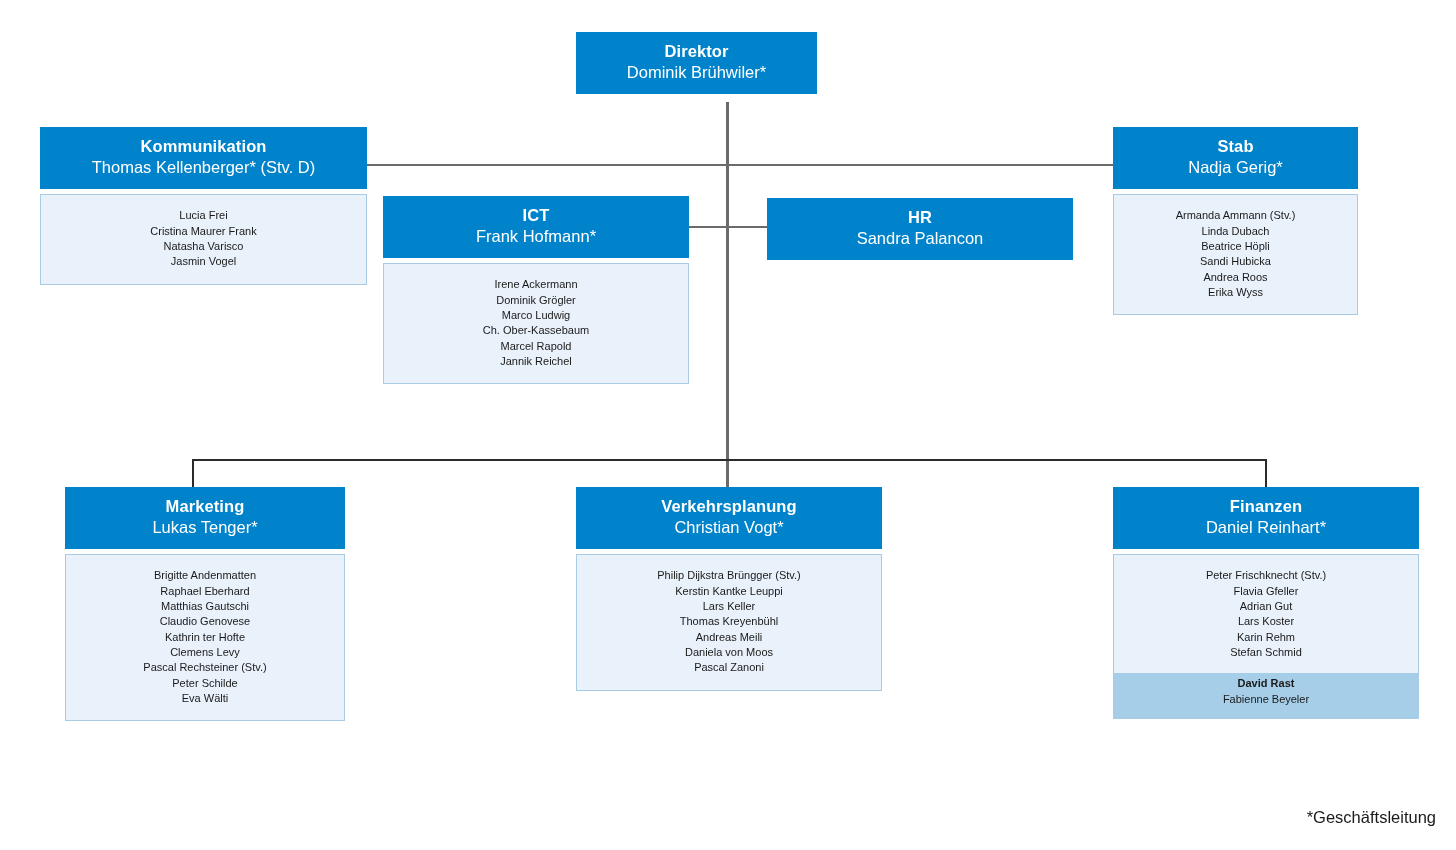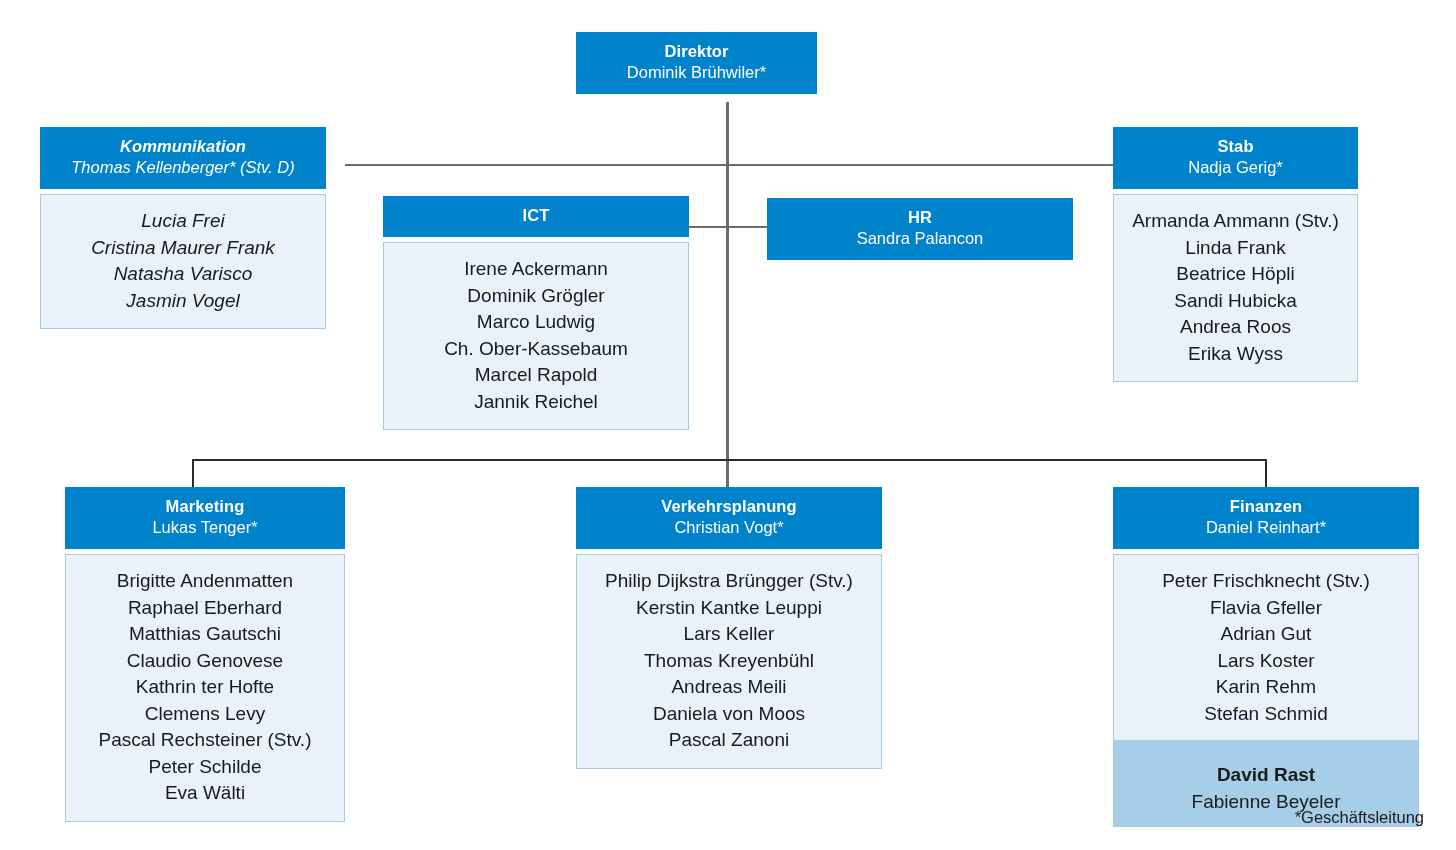--- a/index.html
+++ b/index.html
@@ -54,33 +54,33 @@
   }
   .unit-list {
     margin-top: 5px;
     background: #e9f1fa;
     border: 1px solid #a9cce5;
     box-sizing: border-box;
     padding: 13px 6px 14px 6px;
     text-align: center;
   }
   .unit-list .member {
-    font-size: 19px;
+    font-size: 11px;
     line-height: 1.395;
     color: #1a1a1a;
     display: block;
   }
   
   .unit-list.has-highlight {
     padding-bottom: 0;
   }
   .highlight-block {
     background: #a6cee8;
     margin: 13px -6px 0 -6px;
-    padding: 22px 6px 11px 6px;
+    padding: 3px 6px 11px 6px;
   }
   .highlight-block .member.bold {
     font-weight: bold;
   }
 
   .footnote {
     position: absolute;
     font-size: 16.5px;
     color: #1a1a1a;
     white-space: nowrap;
@@ -101,36 +101,37 @@
   <div class="line-dark" style="left:192px; top:459px; width:2px; height:28px;"></div>
   <div class="line-dark" style="left:1265px; top:459px; width:2px; height:28px;"></div>
 
   <div class="unit" style="left:576px; top:32px; width:241px;">
     <div class="unit-header">
       <span class="unit-title">Direktor</span>
       <span class="unit-lead">Dominik Brühwiler*</span>
     </div>
   </div>
 
-  <div class="unit" style="left:40px; top:127px; width:286px;font-style:italic;">
+  <div class="unit" style="left:40px; top:127px; width:327px;">
     <div class="unit-header">
       <span class="unit-title">Kommunikation</span>
       <span class="unit-lead">Thomas Kellenberger* (Stv. D)</span>
     </div>
     <div class="unit-list">
       <span class="member">Lucia Frei</span>
       <span class="member">Cristina Maurer Frank</span>
       <span class="member">Natasha Varisco</span>
       <span class="member">Jasmin Vogel</span>
     </div>
   </div>
 
   <div class="unit" style="left:383px; top:196px; width:306px;">
     <div class="unit-header">
       <span class="unit-title">ICT</span>
+      <span class="unit-lead">Frank Hofmann*</span>
     </div>
     <div class="unit-list">
       <span class="member">Irene Ackermann</span>
       <span class="member">Dominik Grögler</span>
       <span class="member">Marco Ludwig</span>
       <span class="member">Ch. Ober-Kassebaum</span>
       <span class="member">Marcel Rapold</span>
       <span class="member">Jannik Reichel</span>
     </div>
   </div>
@@ -142,21 +143,21 @@
     </div>
   </div>
 
   <div class="unit" style="left:1113px; top:127px; width:245px;">
     <div class="unit-header">
       <span class="unit-title">Stab</span>
       <span class="unit-lead">Nadja Gerig*</span>
     </div>
     <div class="unit-list">
       <span class="member">Armanda Ammann (Stv.)</span>
-      <span class="member">Linda Frank</span>
+      <span class="member">Linda Dubach</span>
       <span class="member">Beatrice Höpli</span>
       <span class="member">Sandi Hubicka</span>
       <span class="member">Andrea Roos</span>
       <span class="member">Erika Wyss</span>
     </div>
   </div>
 
   <div class="unit" style="left:40px; top:487px; width:280px;padding-left:25px;">
     <div class="unit-header">
       <span class="unit-title">Marketing</span>
@@ -203,15 +204,15 @@
       <span class="member">Lars Koster</span>
       <span class="member">Karin Rehm</span>
       <span class="member">Stefan Schmid</span>
       <div class="highlight-block">
         <span class="member bold">David Rast</span>
         <span class="member">Fabienne Beyeler</span>
       </div>
     </div>
   </div>
 
-  <div class="footnote" style="right:32px; top:808px;">*Geschäftsleitung</div>
+  <div class="footnote" style="right:20px; top:808px;">*Geschäftsleitung</div>
 
 </div>
 
 </body></html>

